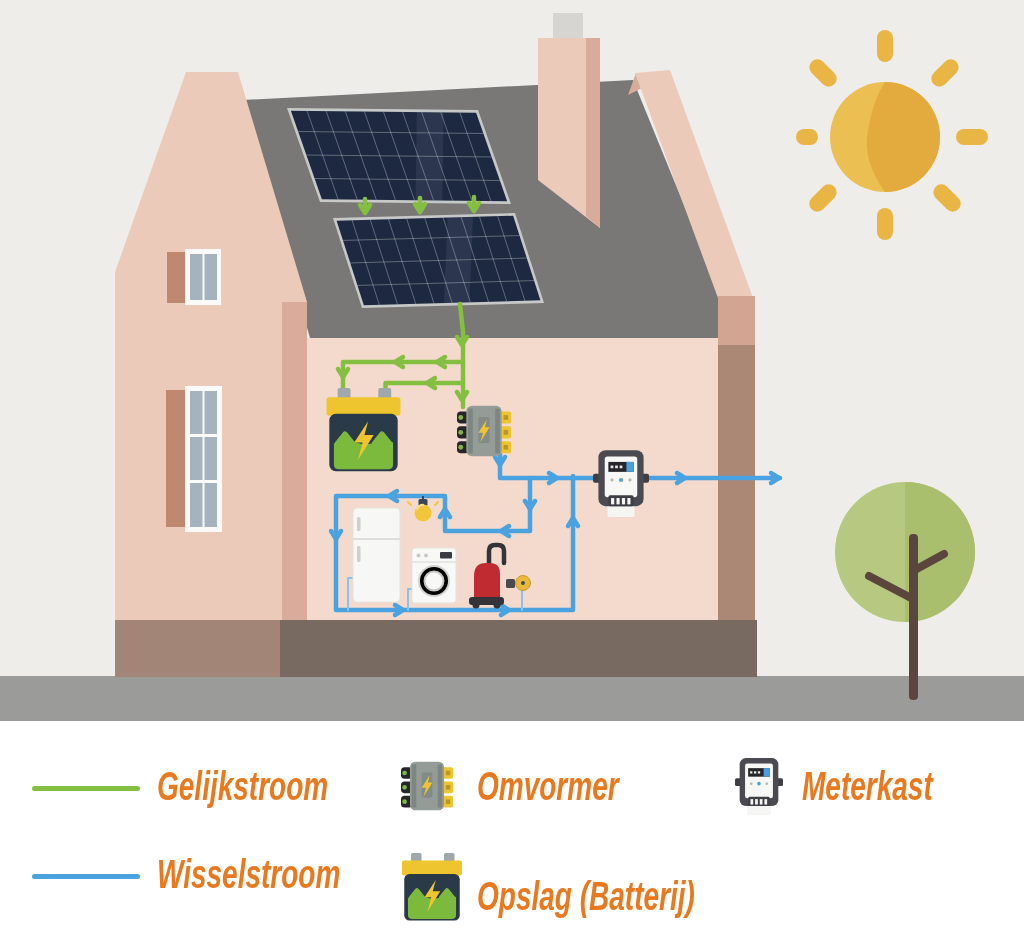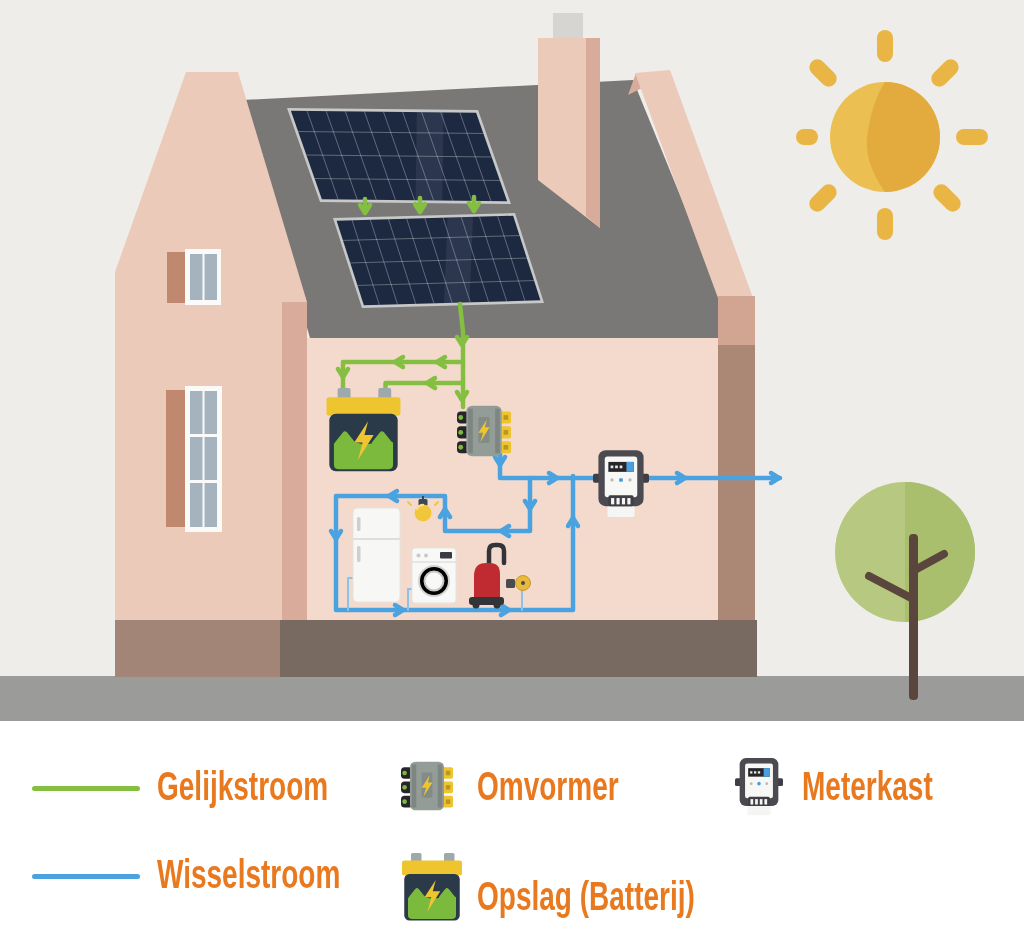--- a/index.html
+++ b/index.html
@@ -1,17 +1,17 @@
 <!DOCTYPE html>
 <html><head>
 <meta charset="utf-8">
 <style>
   html,body{margin:0;padding:0;background:#dcdcd8;}
   .stage{position:relative;width:1024px;height:946px;overflow:hidden;background:#efedea;
-         font-family:"Liberation Sans",sans-serif;}
+         font-family:"Liberation Sans",sans-serif;font-style:italic;}
   .scene{position:absolute;left:0;top:0;}
   .legend-label{position:absolute;font-weight:bold;font-size:40px;line-height:40px;
     color:#e8791f;white-space:nowrap;transform:scaleX(0.70);transform-origin:left center;
     letter-spacing:0px;}
 </style>
 </head>
 <body>
 
 <div class="stage">
 <svg class="scene" width="1024" height="946" viewBox="0 0 1024 946">

